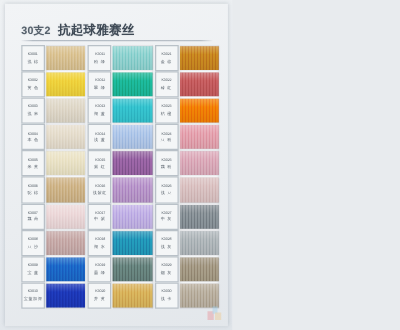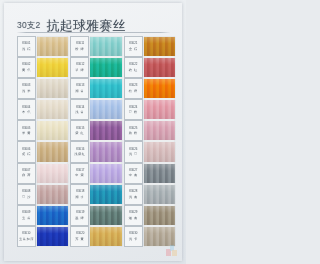--- a/index.html
+++ b/index.html
@@ -17,28 +17,28 @@
   .sheet{
     position:absolute;
     left:4px;top:3px;right:4px;bottom:3px;
     background:linear-gradient(165deg,#f2f4f6 0%,#eaedf0 60%,#e3e7eb 100%);
     box-shadow:0 0 3px rgba(80,95,110,.28);
   }
   .header{
     position:absolute;left:13px;top:14px;right:12px;height:14px;
   }
   .title-row{
-    display:flex;align-items:center;gap:6px;
-    font-size:9px;font-weight:normal;color:#4a5560;
+    display:flex;align-items:flex-end;gap:6px;
+    font-size:9px;font-weight:bold;color:#4a5560;
     letter-spacing:.2px;
     text-shadow:0 0 1px rgba(120,130,140,.45);
     white-space:nowrap;
   }
   .title-code{font-size:8.5px;color:#55606b;}
-  .title-name{font-size:13px;color:#3f4a56;}
+  .title-name{font-size:10px;color:#3f4a56;}
   .rule{
     position:absolute;left:13px;top:29px;right:12px;height:1px;
     background:linear-gradient(90deg,rgba(150,160,170,.05),rgba(130,142,155,.55) 6%,rgba(130,142,155,.5) 94%,rgba(150,160,170,.05));
   }
   .grid{
     position:absolute;left:13px;top:33px;right:7px;bottom:14px;
     display:flex;gap:2px;
   }
   .col{
     flex:1;display:flex;flex-direction:column;

